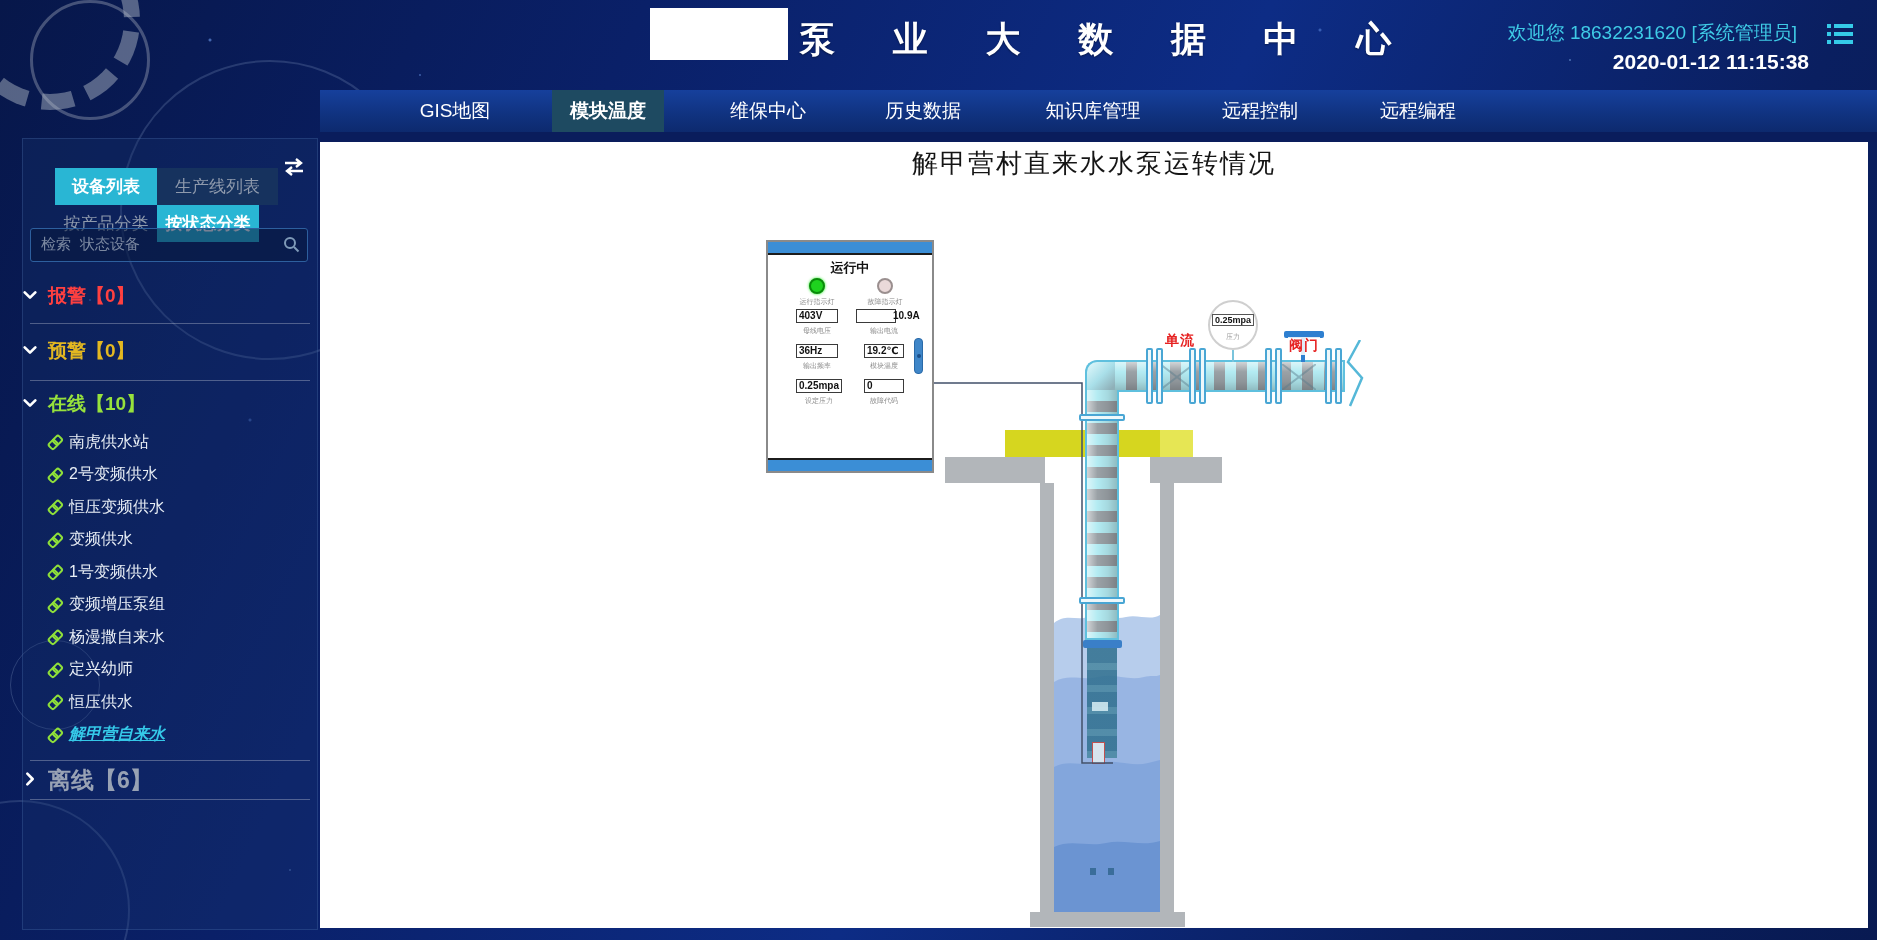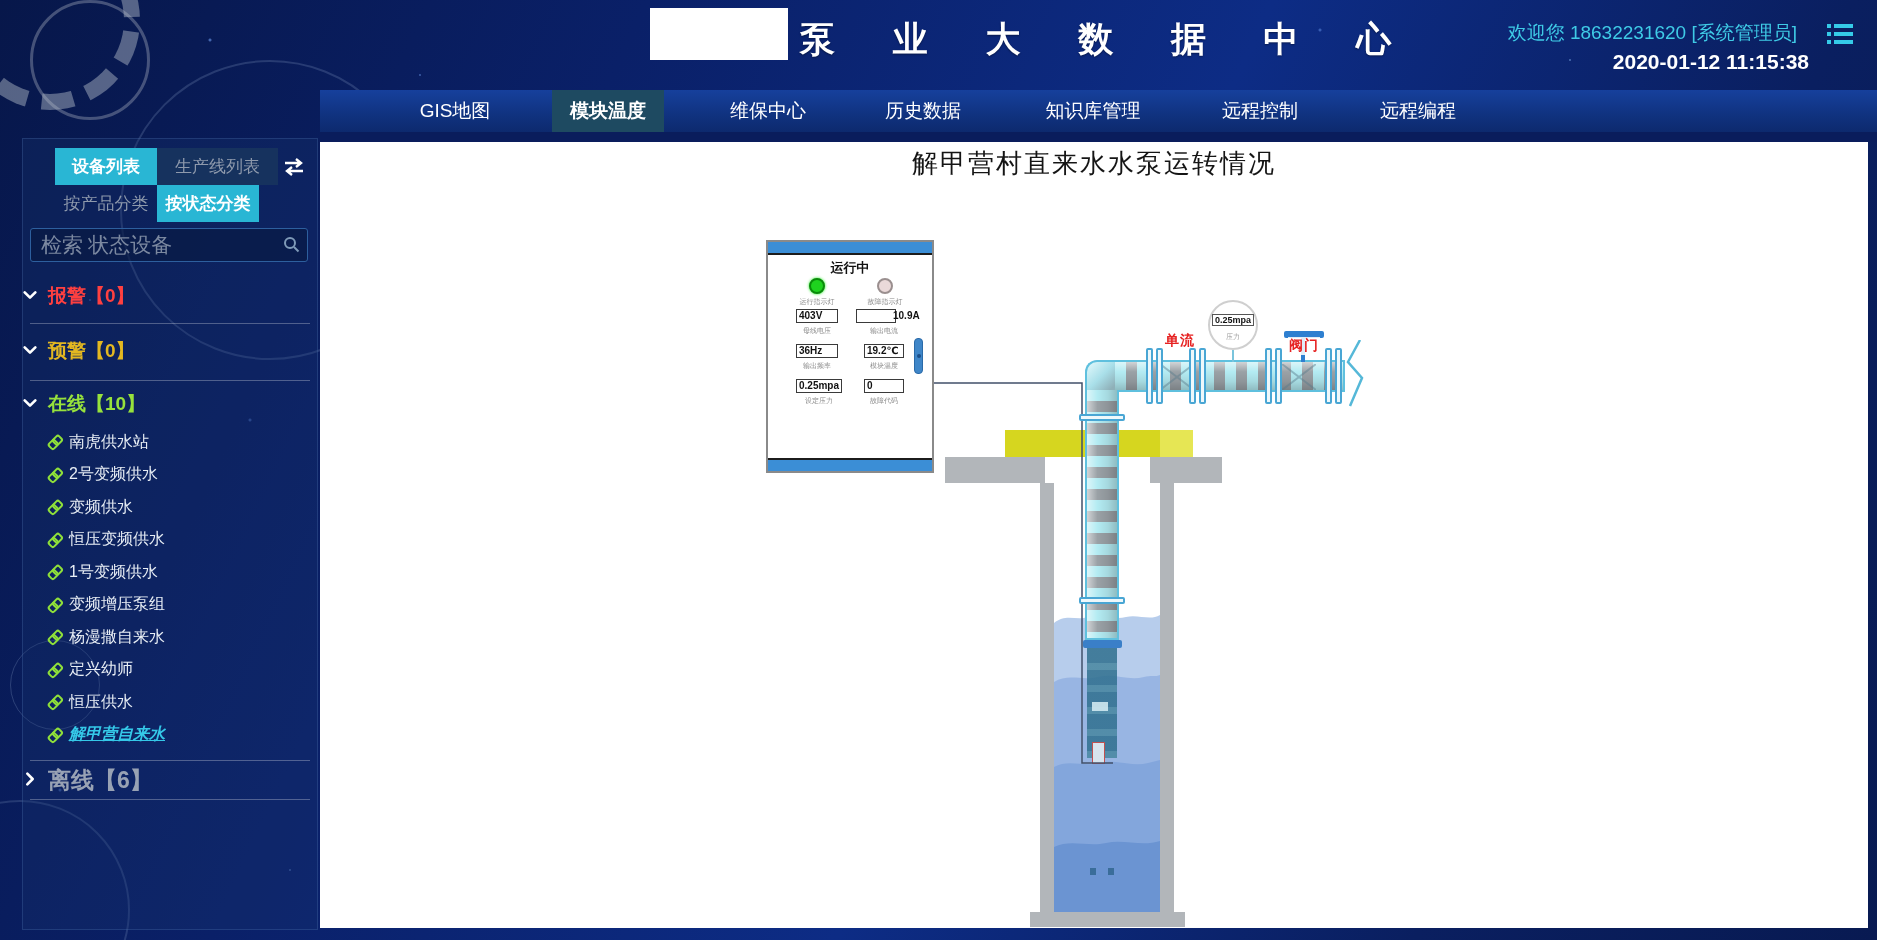--- a/index.html
+++ b/index.html
@@ -46,27 +46,27 @@
   .nav{ position:absolute; left:320px; top:90px; width:1557px; height:42px; z-index:3;
         background:linear-gradient(180deg,#16409c 0%,#10327f 60%,#0d2a6e 100%);}
   .nav-tab{ position:absolute; top:0; height:42px; line-height:42px; transform:translateX(-50%);
             color:#fff; font-size:19px; padding:0 18px; cursor:pointer; white-space:nowrap;}
   .nav-tab.active{ background:#1e4a61; font-weight:bold;}
   .nav-strip{ position:absolute; left:320px; top:132px; width:1557px; height:10px; background:#0a1d5c; z-index:3;}
 
   
   .sidebar{ position:absolute; left:0; top:90px; width:320px; height:850px; z-index:2;}
   .side-panel-bg{ position:absolute; left:22px; top:48px; width:296px; height:792px; background:rgba(25,55,110,.28); border:1px solid rgba(90,130,190,.25);}
-  .stab{ position:absolute; height:37px; line-height:37px; text-align:center; font-size:17px; color:#8e99ac; background:#16325e; cursor:pointer;}
+  .stab{ position:absolute; height:37px; line-height:37px; text-align:center; font-size:17px; color:#8e99ac; background:#16325e; cursor:pointer;margin-top:20px;}
   .stab.active{ background:#29b6d4; color:#fff; font-weight:bold;}
   .stab.ghost{ background:transparent;}
   .swap-icon{ position:absolute; left:282px; top:68px; width:24px; height:18px;}
   .search-wrap{ position:absolute; left:30px; top:138px; width:278px; height:34px;}
   .search-wrap input{ width:100%; height:100%; background:rgba(8,24,60,.55); border:1px solid #2d5f9e; border-radius:3px;
-        color:#cfe0f5; font-size:21px; padding:0 30px 0 10px; outline:none; font-family:Liberation Serif, serif;}
+        color:#cfe0f5; font-size:15px; padding:0 30px 0 10px; outline:none; font-family:Liberation Mono, monospace;}
   .search-wrap input::placeholder{ color:#7b88a0;}
   .search-ic{ position:absolute; right:8px; top:8px;}
   .side-row{ position:absolute; left:0; width:320px; height:28px; display:flex; align-items:center; cursor:pointer;}
   .chev{ position:absolute; left:22px; width:18px; height:18px;}
   .sec-label{ position:absolute; left:48px; font-size:19px; font-weight:bold; white-space:nowrap;}
   .alarm-c{ color:#ff4040;} .warn-c{ color:#e3b821;} .online-c{ color:#97e23c;} .offline-c{ color:#98a2b4; font-weight:bold; font-size:23px;}
   .divider{ position:absolute; left:30px; width:280px; height:1px; background:rgba(255,255,255,.28);}
   .dev-list{ position:absolute; left:0; top:336px; width:320px; list-style:none;}
   .dev-list li{ height:32.5px; display:flex; align-items:center; padding-left:47px; color:#e8eef5; font-size:16px; cursor:pointer; white-space:nowrap;}
   .link-icon{ position:relative; width:16px; height:12px; margin-right:6px; transform:rotate(-45deg); flex:0 0 16px;}
@@ -229,25 +229,25 @@
     <li>
         <span class="link-icon"></span>
         <span class="dev-label">南虎供水站</span>
       </li>
     <li>
         <span class="link-icon"></span>
         <span class="dev-label">2号变频供水</span>
       </li>
     <li>
         <span class="link-icon"></span>
+        <span class="dev-label">恒压变频供水</span>
+      </li>
+    <li>
+        <span class="link-icon"></span>
         <span class="dev-label">变频供水</span>
-      </li>
-    <li>
-        <span class="link-icon"></span>
-        <span class="dev-label">恒压变频供水</span>
       </li>
     <li>
         <span class="link-icon"></span>
         <span class="dev-label">1号变频供水</span>
       </li>
     <li>
         <span class="link-icon"></span>
         <span class="dev-label">变频增压泵组</span>
       </li>
     <li>

